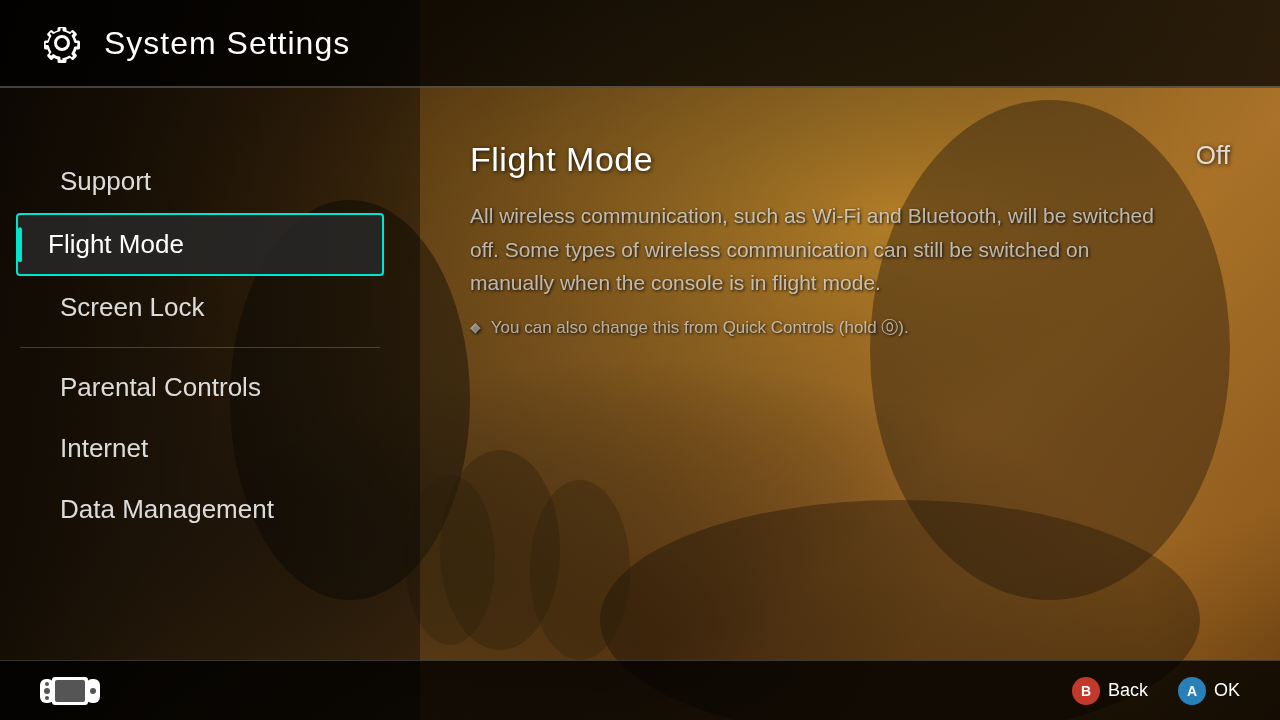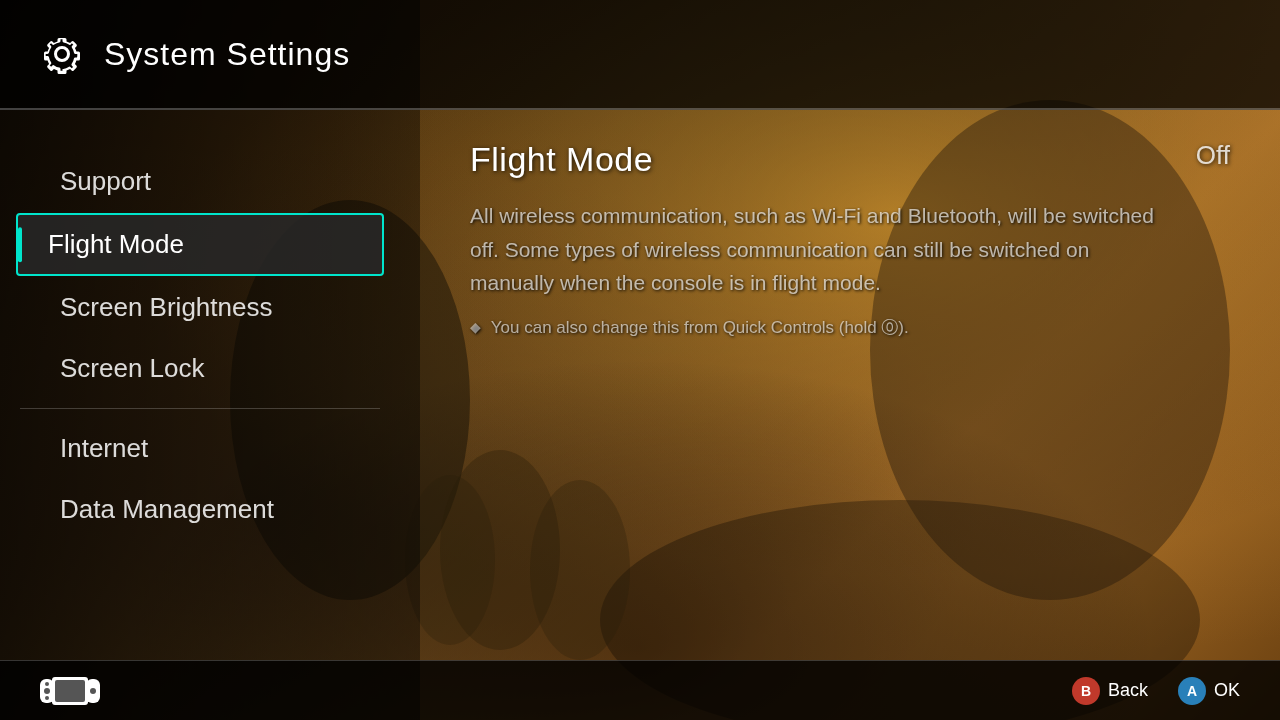--- a/index.html
+++ b/index.html
@@ -43,21 +43,21 @@
       background: linear-gradient(to right, rgba(0,0,0,0.75) 0%, rgba(0,0,0,0.4) 100%);
       z-index: 2;
     }
 
     
     .header {
       position: absolute;
       top: 0;
       left: 0;
       right: 0;
-      height: 110px;
+      height: 88px;
       background: rgba(0, 0, 0, 0.75);
       border-bottom: 2px solid rgba(255,255,255,0.25);
       display: flex;
       align-items: center;
       padding: 0 40px;
       z-index: 10;
     }
 
     .header-icon {
       width: 44px;
@@ -285,26 +285,26 @@
 </div>
 
 <nav class="sidebar">
   <div class="sidebar-item">
     <span>Support</span>
   </div>
   <div class="sidebar-item active">
     <span>Flight Mode</span>
   </div>
   <div class="sidebar-item">
-    <span>Screen Brightness</span>
-  </div>
-  <div class="sidebar-item">
     <span>Screen Lock</span>
   </div>
   <div class="sidebar-divider"></div>
+  <div class="sidebar-item">
+    <span>Parental Controls</span>
+  </div>
   <div class="sidebar-item">
     <span>Internet</span>
   </div>
   <div class="sidebar-item">
     <span>Data Management</span>
   </div>
 </nav>
 
 <div class="main-content">
   <div class="content-header">

